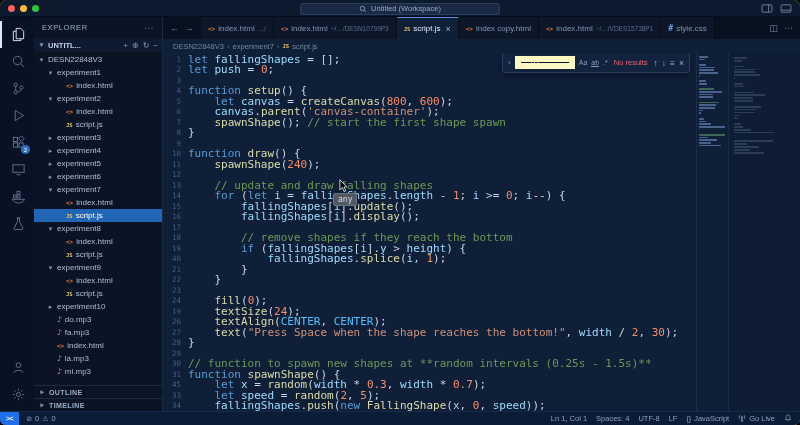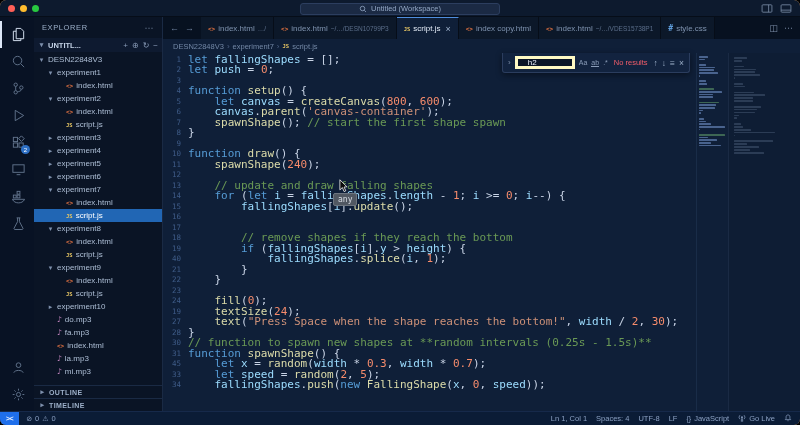--- a/index.html
+++ b/index.html
@@ -61,21 +61,21 @@
   .ct{font-family:"DejaVu Sans Mono",monospace;font-size:11px;white-space:pre}
   .tk-kw{color:#569cd6}.tk-v{color:#9cdcfe}.tk-f{color:#dcdcaa}.tk-n{color:#f78c6c}
   .tk-s{color:#ce9178}.tk-c{color:#6a9955}.tk-pl{color:#c9d4e6}.tk-k2{color:#4fc1ff}
   .minimap{width:32px;flex:0 0 auto;padding:3px 2px 0 2px;border-left:1px solid rgba(90,120,170,.15)}
   .mm-bar{height:1.7px;margin-bottom:1px;border-radius:.5px;opacity:.75}
   .secondary{width:72px;flex:0 0 auto;border-left:1px solid #1a2a44;background:#0e1d34;padding:4px 5px}
   .sec-bar{height:1.7px;margin-bottom:1.2px;background:rgba(150,172,205,.22);border-radius:.5px}
 
   .find{position:absolute;top:0;right:110px;height:20px;background:#12233f;border:1px solid #2b3d5e;border-top:none;border-radius:0 0 3px 3px;display:flex;align-items:center;gap:4px;padding:0 5px;box-shadow:0 2px 6px rgba(0,0,0,.45)}
   .find .grip{color:#7c8ea8;font-size:8px}
-  .find input{width:60px;height:13px;background:#0a1527;border:3px solid #fef9c3;color:#e8eef8;font-size:8px;padding:0 10px;outline:none;font-family:"Liberation Sans",sans-serif}
+  .find input{width:60px;height:13px;background:#0a1527;border:6px solid #fef9c3;color:#e8eef8;font-size:8px;padding:0 10px;outline:none;font-family:"Liberation Sans",sans-serif}
   .find .tog{color:#8a9cb8;font-size:7px}
   .find .tog.u{border-bottom:1px solid #8a9cb8}
   .find .res{color:#f25d6a;font-size:7.5px;margin:0 2px;white-space:nowrap}
   .find .btn{color:#9db0c9;font-size:8.5px}
 
   .tooltip{position:absolute;left:170px;top:140px;background:#515862;border:1px solid #6d757f;color:#d8dde4;font-family:"DejaVu Sans Mono",monospace;font-size:8px;padding:0 4px;border-radius:2px;line-height:11px;z-index:4}
   .cursor{position:absolute;left:175px;top:126px;width:10px;height:14px;z-index:5}
 
   
   .statusbar{height:14px;background:#0b1c36;border-top:1px solid #16294a;display:flex;align-items:center;font-size:7.5px;color:#8ba0c2;flex:0 0 auto}
@@ -437,20 +437,21 @@
             <div class="cl">
               <span class="ln">14</span>
               <span class="ct"><span class="tk-pl">    </span><span class="tk-kw">for</span><span class="tk-pl"> (</span><span class="tk-kw">let</span><span class="tk-pl"> </span><span class="tk-v">i</span><span class="tk-pl"> = </span><span class="tk-v">fallingShapes</span><span class="tk-pl">.</span><span class="tk-v">length</span><span class="tk-pl"> - </span><span class="tk-n">1</span><span class="tk-pl">; </span><span class="tk-v">i</span><span class="tk-pl"> &gt;= </span><span class="tk-n">0</span><span class="tk-pl">; </span><span class="tk-v">i</span><span class="tk-pl">--) {</span></span>
             </div>
             <div class="cl">
               <span class="ln">15</span>
               <span class="ct"><span class="tk-pl">        </span><span class="tk-v">fallingShapes</span><span class="tk-pl">[</span><span class="tk-v">i</span><span class="tk-pl">].</span><span class="tk-f">update</span><span class="tk-pl">();</span></span>
             </div>
             <div class="cl">
               <span class="ln">16</span>
+              <span class="ct"><span class="tk-pl">        </span><span class="tk-v">fallingShapes</span><span class="tk-pl">[</span><span class="tk-v">i</span><span class="tk-pl">].</span><span class="tk-f">display</span><span class="tk-pl">();</span></span>
             </div>
             <div class="cl">
               <span class="ln">17</span>
               <span class="ct"></span>
             </div>
             <div class="cl">
               <span class="ln">18</span>
               <span class="ct"><span class="tk-pl">        </span><span class="tk-c">// remove shapes if they reach the bottom</span></span>
             </div>
             <div class="cl">
@@ -475,26 +476,34 @@
             </div>
             <div class="cl">
               <span class="ln">24</span>
               <span class="ct"><span class="tk-pl">    </span><span class="tk-f">fill</span><span class="tk-pl">(</span><span class="tk-n">0</span><span class="tk-pl">);</span></span>
             </div>
             <div class="cl">
               <span class="ln">19</span>
               <span class="ct"><span class="tk-pl">    </span><span class="tk-f">textSize</span><span class="tk-pl">(</span><span class="tk-n">24</span><span class="tk-pl">);</span></span>
             </div>
             <div class="cl">
+              <span class="ln">26</span>
+              <span class="ct"><span class="tk-pl">    </span><span class="tk-f">textAlign</span><span class="tk-pl">(</span><span class="tk-k2">CENTER</span><span class="tk-pl">, </span><span class="tk-k2">CENTER</span><span class="tk-pl">);</span></span>
+            </div>
+            <div class="cl">
               <span class="ln">27</span>
               <span class="ct"><span class="tk-pl">    </span><span class="tk-f">text</span><span class="tk-pl">(</span><span class="tk-s">"Press Space when the shape reaches the bottom!"</span><span class="tk-pl">, </span><span class="tk-v">width</span><span class="tk-pl"> / </span><span class="tk-n">2</span><span class="tk-pl">, </span><span class="tk-n">30</span><span class="tk-pl">);</span></span>
             </div>
             <div class="cl">
               <span class="ln">28</span>
               <span class="ct"><span class="tk-pl">}</span></span>
+            </div>
+            <div class="cl">
+              <span class="ln">29</span>
+              <span class="ct"></span>
             </div>
             <div class="cl">
               <span class="ln">30</span>
               <span class="ct"><span class="tk-c">// function to spawn new shapes at **random intervals (0.25s - 1.5s)**</span></span>
             </div>
             <div class="cl">
               <span class="ln">31</span>
               <span class="ct"><span class="tk-kw">function</span><span class="tk-pl"> </span><span class="tk-f">spawnShape</span><span class="tk-pl">() {</span></span>
             </div>
             <div class="cl">

